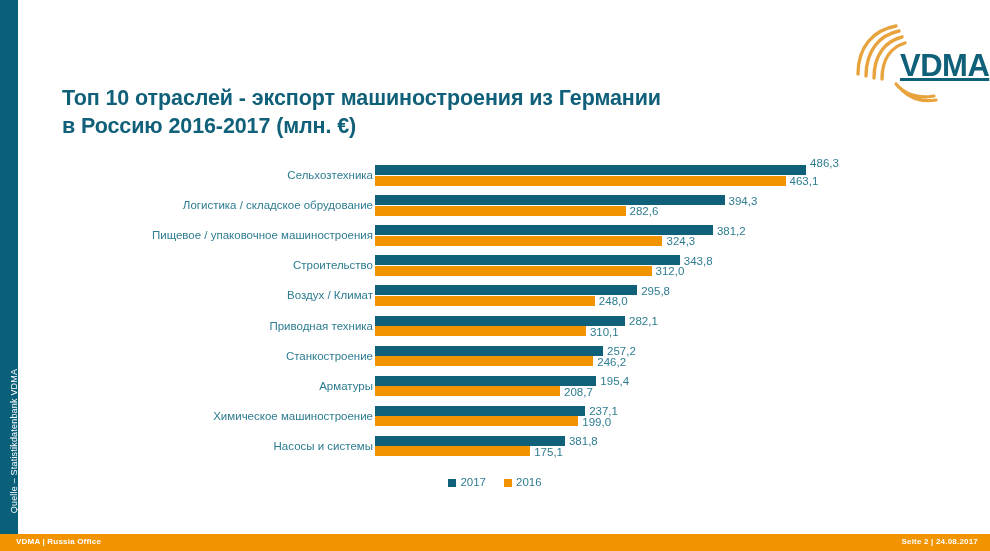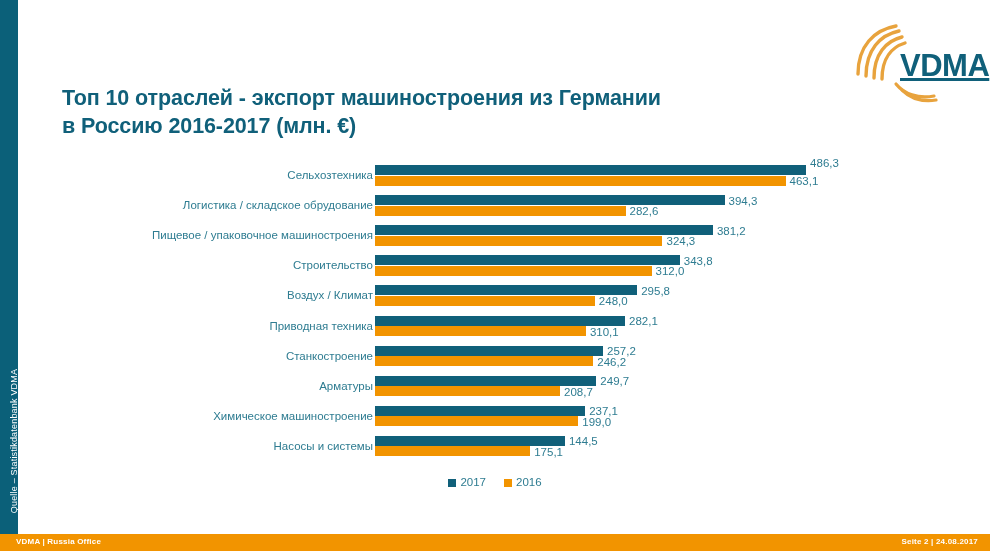--- a/index.html
+++ b/index.html
@@ -213,31 +213,31 @@
       <div class="bar-value" style="left: 629.082px; top: 315px;">282,1</div>
       <div class="bar y2016" style="top: 326px; width: 210.898px; background: rgb(242, 148, 0);"></div>
       <div class="bar-value" style="left: 589.898px; top: 325.5px;">310,1</div>
       <div class="cat-label" style="top: 349.6px;">Станкостроение</div>
       <div class="bar y2017" style="top: 345.6px; width: 228.008px; background: rgb(16, 96, 122);"></div>
       <div class="bar-value" style="left: 607.008px; top: 345.1px;">257,2</div>
       <div class="bar y2016" style="top: 356.1px; width: 218.256px; background: rgb(242, 148, 0);"></div>
       <div class="bar-value" style="left: 597.256px; top: 355.6px;">246,2</div>
       <div class="cat-label" style="top: 379.7px;">Арматуры</div>
       <div class="bar y2017" style="top: 375.7px; width: 221.359px; background: rgb(16, 96, 122);"></div>
-      <div class="bar-value" style="left: 600.359px; top: 375.2px;">249,7</div>
+      <div class="bar-value" style="left: 600.359px; top: 375.2px;">195,4</div>
       <div class="bar y2016" style="top: 386.2px; width: 185.013px; background: rgb(242, 148, 0);"></div>
       <div class="bar-value" style="left: 564.013px; top: 385.7px;">208,7</div>
       <div class="cat-label" style="top: 409.8px;">Химическое машиностроение</div>
       <div class="bar y2017" style="top: 405.8px; width: 210.189px; background: rgb(16, 96, 122);"></div>
       <div class="bar-value" style="left: 589.189px; top: 405.3px;">237,1</div>
       <div class="bar y2016" style="top: 416.3px; width: 203.274px; background: rgb(242, 148, 0);"></div>
       <div class="bar-value" style="left: 582.274px; top: 415.8px;">199,0</div>
       <div class="cat-label" style="top: 439.9px;">Насосы и системы</div>
       <div class="bar y2017" style="top: 435.9px; width: 189.977px; background: rgb(16, 96, 122);"></div>
-      <div class="bar-value" style="left: 568.977px; top: 435.4px;">144,5</div>
+      <div class="bar-value" style="left: 568.977px; top: 435.4px;">381,8</div>
       <div class="bar y2016" style="top: 446.4px; width: 155.226px; background: rgb(242, 148, 0);"></div>
       <div class="bar-value" style="left: 534.226px; top: 445.9px;">175,1</div>
     </div>
 
   <div class="legend" id="legend-root"><span class="legend-item"><span class="legend-swatch" style="background: rgb(16, 96, 122);"></span><span>2017</span></span><span class="legend-item"><span class="legend-swatch" style="background: rgb(242, 148, 0);"></span><span>2016</span></span></div>
 
   <div class="footer">
     <div class="footer-left">VDMA | Russia Office</div>
     <div class="footer-right">Seite 2 | 24.08.2017</div>
   </div>

